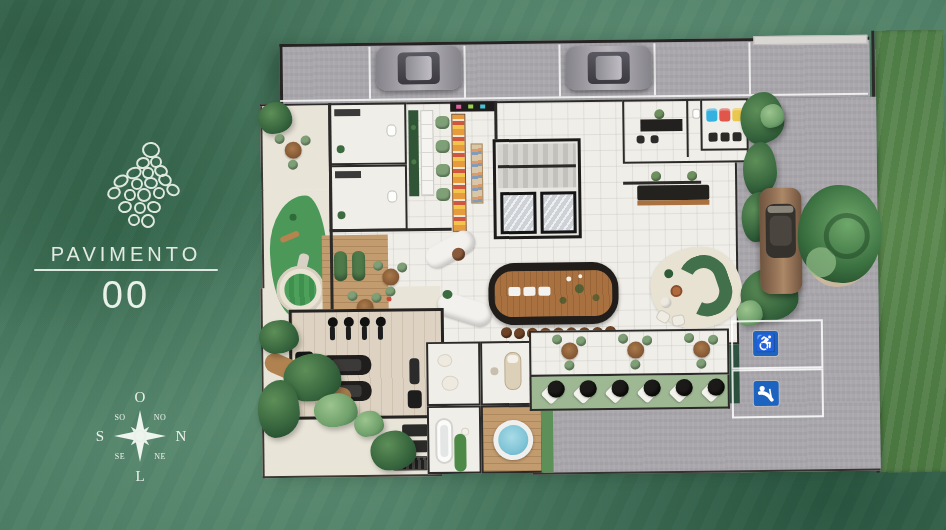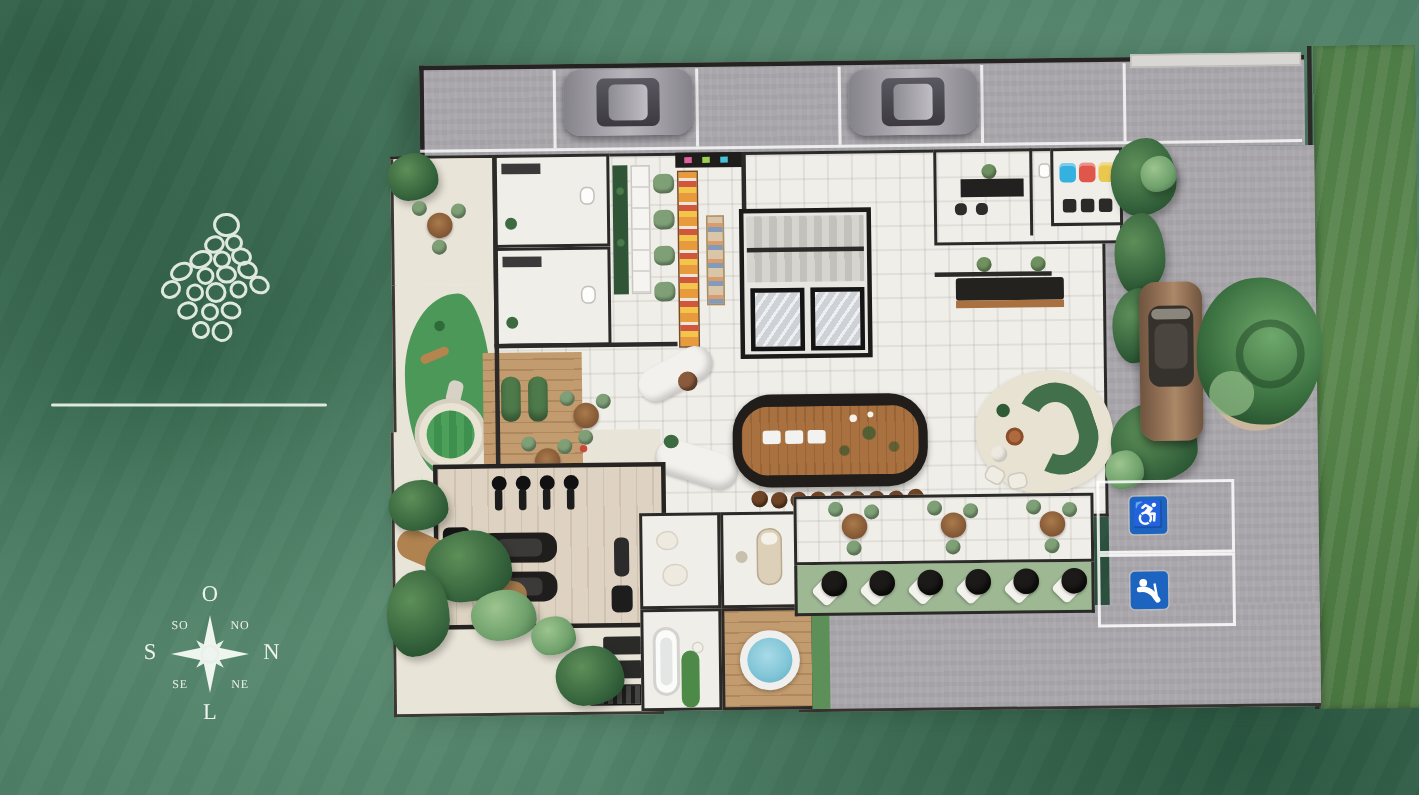--- a/index.html
+++ b/index.html
@@ -75,21 +75,23 @@
     <ellipse cx="27" cy="55" rx="5" ry="5" transform="rotate(-10 27 55)"></ellipse>
     <ellipse cx="41" cy="55" rx="6" ry="6"></ellipse>
     <ellipse cx="56" cy="53" rx="5" ry="5" transform="rotate(14 56 53)"></ellipse>
     <ellipse cx="70" cy="50" rx="6" ry="5" transform="rotate(28 70 50)"></ellipse>
     <ellipse cx="22" cy="67" rx="6" ry="5" transform="rotate(-18 22 67)"></ellipse>
     <ellipse cx="37" cy="68" rx="5" ry="5"></ellipse>
     <ellipse cx="51" cy="67" rx="6" ry="5" transform="rotate(12 51 67)"></ellipse>
     <ellipse cx="31" cy="80" rx="5" ry="5" transform="rotate(-8 31 80)"></ellipse>
     <ellipse cx="45" cy="81" rx="6" ry="6" transform="rotate(10 45 81)"></ellipse>
   </svg>
+  <div class="brand-title">PAVIMENTO</div>
   <div class="brand-line"></div>
+  <div class="brand-floor">00</div>
 
   <div class="compass">
     <svg class="abs" style="left:14px;top:14px" width="68" height="68" viewBox="-34 -34 68 68">
       <polygon points="0,-13 3,-3 13,0 3,3 0,13 -3,3 -13,0 -3,-3" fill="#e9f0e9" transform="rotate(45)"></polygon>
       <polygon points="0,-26 4.5,-4.5 26,0 4.5,4.5 0,26 -4.5,4.5 -26,0 -4.5,-4.5" fill="#eef4ee"></polygon>
       <circle r="5.5" fill="none" stroke="#e9f0e9" stroke-width="1.6"></circle>
     </svg>
     <span class="pt cardinal" style="left:48px;top:9px">O</span>
     <span class="pt cardinal" style="left:89px;top:48px">N</span>
     <span class="pt cardinal" style="left:48px;top:88px">L</span>

